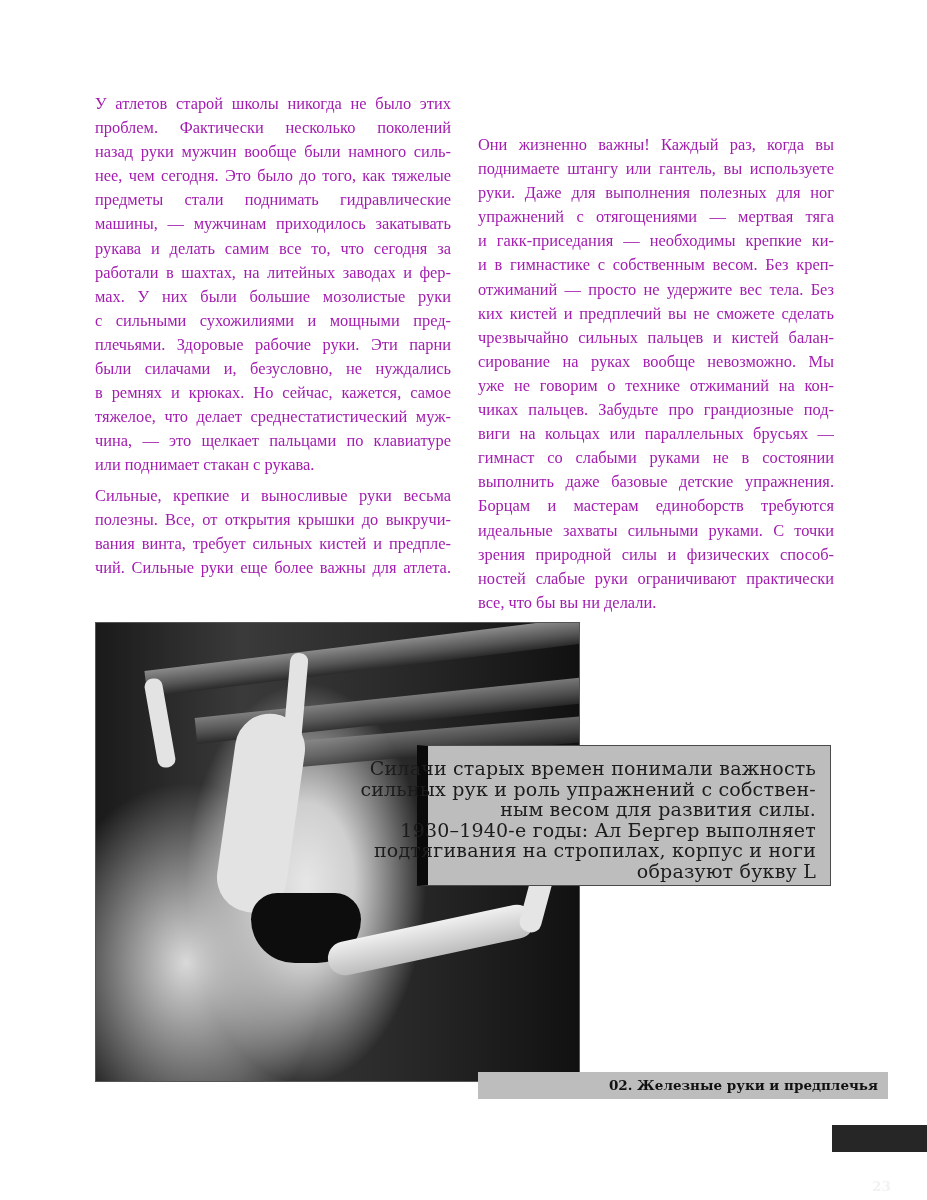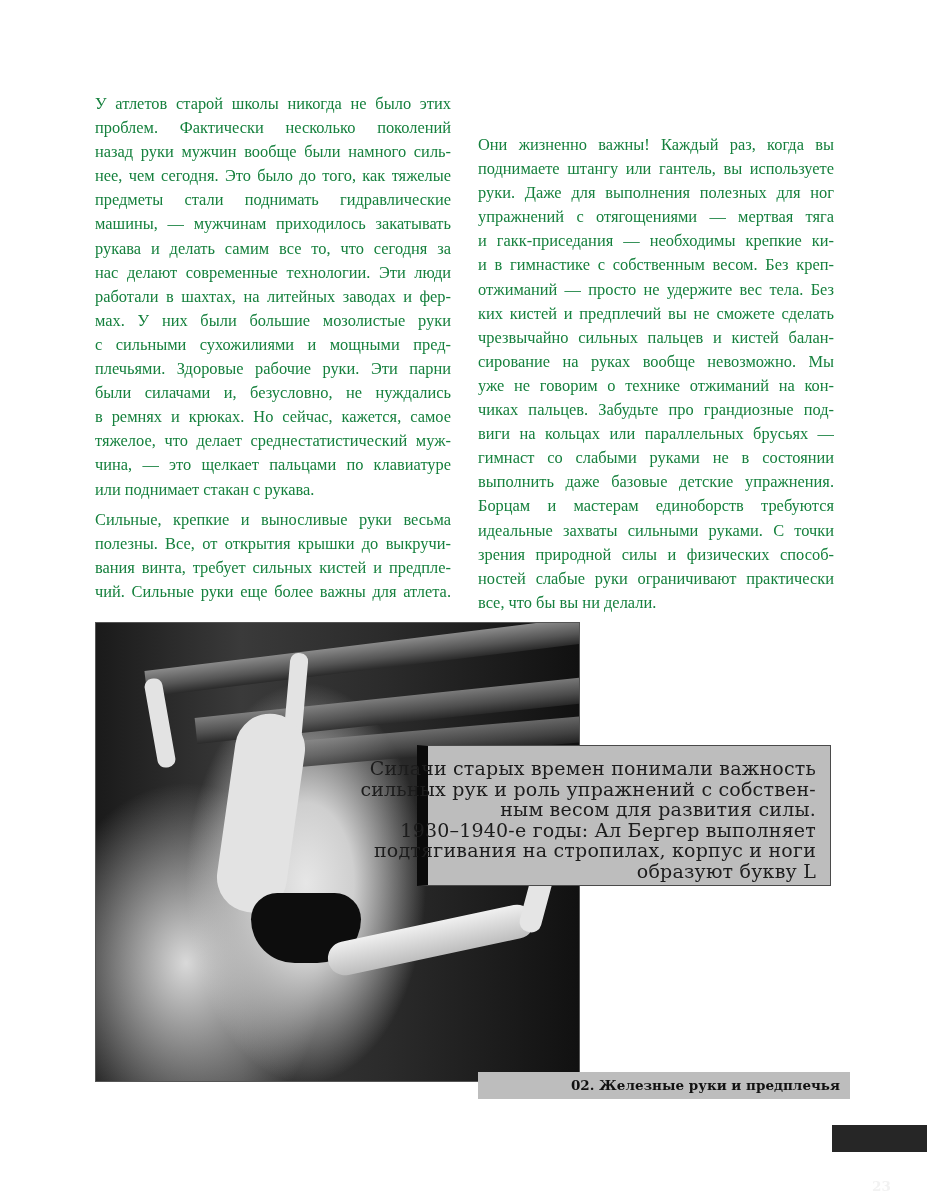--- a/index.html
+++ b/index.html
@@ -1,20 +1,20 @@
 <!DOCTYPE html>
 <html><head>
 <meta charset="utf-8">
 <style>
   html, body { margin: 0; padding: 0; background: #ffffff; }
   body { width: 927px; height: 1200px; position: relative; overflow: hidden; }
   .col {
     position: absolute; top: 92px; width: 356px;
     font-family: "Liberation Serif", "DejaVu Serif", serif;
-    font-size: 16.4px; line-height: 24.1px; color: #15803d;
+    font-size: 16.4px; line-height: 24.1px; color: #a21caf;
   }
   .col.left { left: 95px; }
   .col.right { left: 478px; margin-top: 41px; }
   .para { margin: 0 0 6px 0; }
   .line { display: block; text-align: justify; text-align-last: justify; white-space: nowrap; }
   .line.last { text-align-last: left; }
   .photo {
     position: absolute; left: 95px; top: 622px; width: 483px; height: 458px;
     border: 1px solid #555; overflow: hidden;
     background:
@@ -38,21 +38,21 @@
     background: #bdbdbd; border: 1px solid #4a4a4a; box-sizing: border-box;
     border-left: 11px solid #0a0a0a;
   }
   .caption-text {
     position: absolute; right: 14px; top: 12px; text-align: right;
     font-family: "DejaVu Serif", serif; font-size: 19px; line-height: 20.5px;
     color: #1c1c1c; letter-spacing: 0.2px;
   }
   .caption-text span { display: block; white-space: nowrap; }
   .footer-bar {
-    position: absolute; left: 478px; top: 1072px; width: 372px; height: 27px;
+    position: absolute; left: 478px; top: 1072px; width: 410px; height: 27px;
     background: #bdbdbd;
   }
   .footer-title {
     position: absolute; right: 10px; top: 5px;
     font-family: "DejaVu Serif", serif; font-weight: bold; font-size: 13.5px;
     color: #111; white-space: nowrap;
   }
   .footer-page {
     position: absolute; left: 832px; top: 1125px; width: 95px; height: 27px;
     background: #262626;
@@ -67,21 +67,20 @@
 
 <div class="col left">
   <p class="para">
     <span class="line">У атлетов старой школы никогда не было этих</span>
     <span class="line">проблем. Фактически несколько поколений</span>
     <span class="line">назад руки мужчин вообще были намного силь-</span>
     <span class="line">нее, чем сегодня. Это было до того, как тяжелые</span>
     <span class="line">предметы стали поднимать гидравлические</span>
     <span class="line">машины, — мужчинам приходилось закатывать</span>
     <span class="line">рукава и делать самим все то, что сегодня за</span>
-    <span class="line">нас делают современные технологии. Эти люди</span>
     <span class="line">работали в шахтах, на литейных заводах и фер-</span>
     <span class="line">мах. У них были большие мозолистые руки</span>
     <span class="line">с сильными сухожилиями и мощными пред-</span>
     <span class="line">плечьями. Здоровые рабочие руки. Эти парни</span>
     <span class="line">были силачами и, безусловно, не нуждались</span>
     <span class="line">в ремнях и крюках. Но сейчас, кажется, самое</span>
     <span class="line">тяжелое, что делает среднестатистический муж-</span>
     <span class="line">чина, — это щелкает пальцами по клавиатуре</span>
     <span class="line last">или поднимает стакан с рукава.</span>
   </p>

